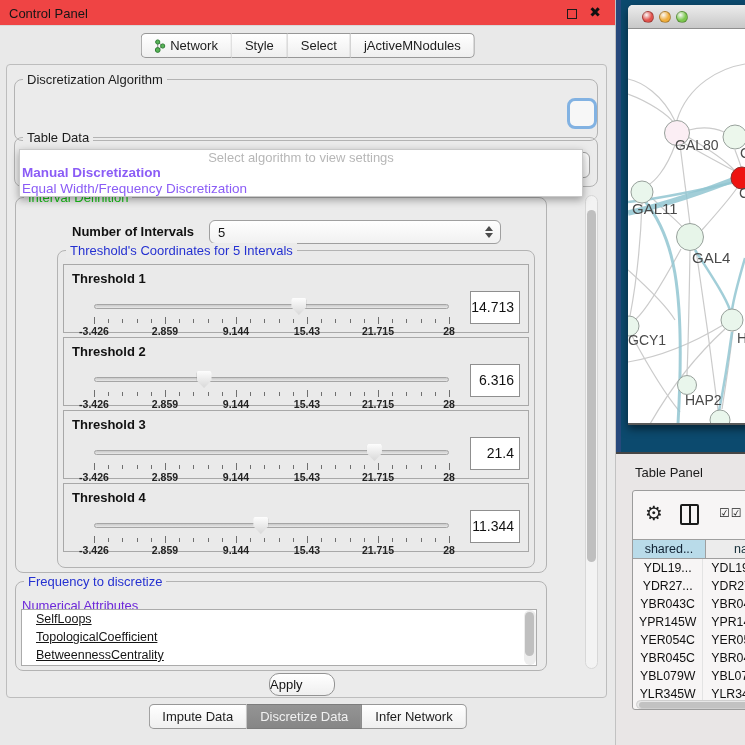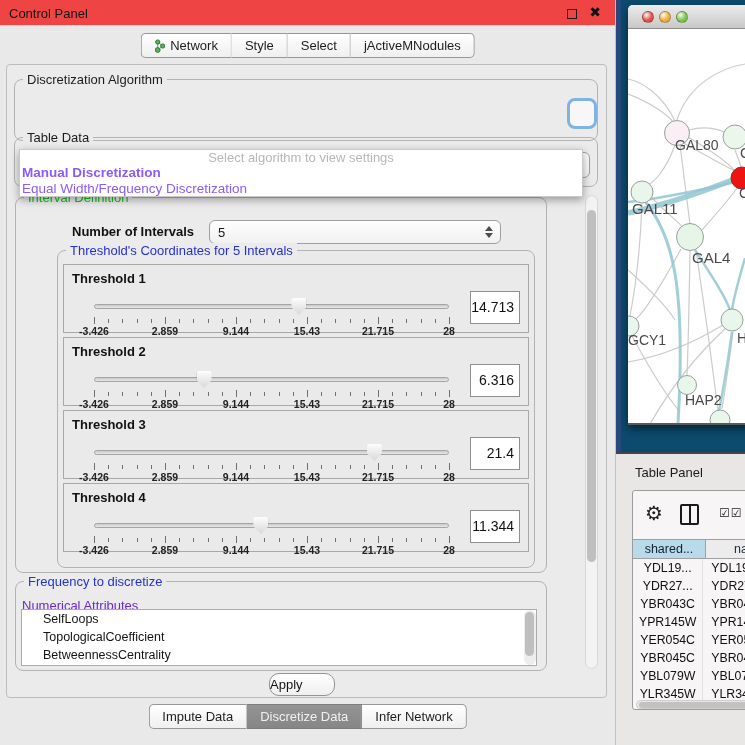--- a/index.html
+++ b/index.html
@@ -64,21 +64,21 @@
   .th-value{position:absolute;left:406px;top:26px;width:50px;height:33px;background:#ffffff;border:1px solid #8f8f8f;
             font-size:14px;color:#111;text-align:right;line-height:31px;padding-right:5px;}
 
   
   .vscroll{position:absolute;background:#f3f3f3;border:1px solid #d7d7d7;border-radius:7px;}
   .vthumb{position:absolute;left:1px;width:9px;background:#bfbfbf;border-radius:5px;}
   .hscroll{position:absolute;background:#e7e7e7;border:1px solid #cfcfcf;border-radius:5px;}
   .hthumb{position:absolute;top:1px;height:6px;background:#c2c2c2;border-radius:4px;}
 
   .attr-list{position:absolute;background:#ffffff;border:1px solid #ababab;overflow:hidden;}
-  .attr-item{height:18px;line-height:18px;font-size:12.5px;padding-left:21px;color:#141414;white-space:nowrap;}
+  .attr-item{height:18px;line-height:18px;font-size:12.5px;padding-left:14px;color:#141414;white-space:nowrap;text-decoration:underline;}
 
   .apply-btn{position:absolute;left:262px;top:608px;width:66px;height:23px;background:linear-gradient(#ffffff,#efefef);
              border:1px solid #939393;border-radius:10px;font-size:13px;color:#141414;text-align:left;line-height:21px;}
 
   
   .desktop{position:absolute;left:616px;top:0;width:129px;height:452px;background:#0c4a6e;}
   .desktop .edge{position:absolute;left:0;top:0;width:5px;height:100%;background:#27497c;}
   .net-window{position:absolute;left:12px;top:5px;width:125px;height:420px;border-radius:5px 5px 0 0;
               box-shadow:0 4px 9px rgba(0,0,0,.5);overflow:hidden;background:#fff;}
   .net-titlebar{position:absolute;left:0;top:0;width:100%;height:24px;

